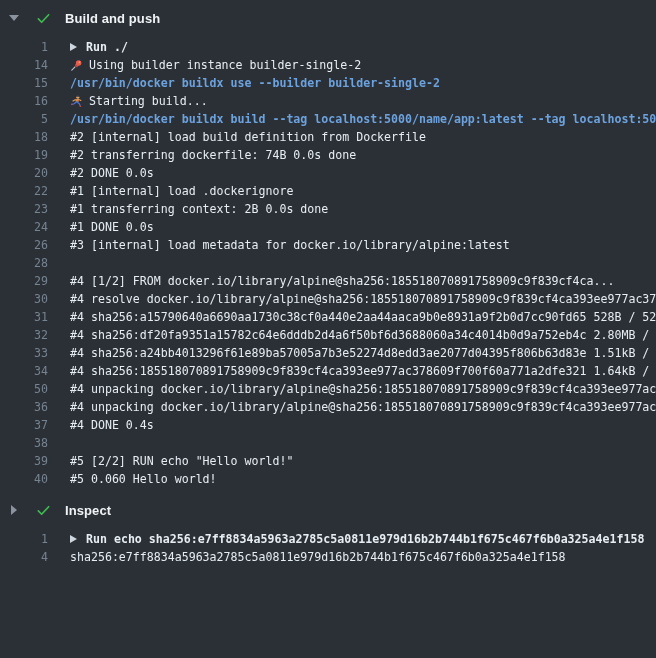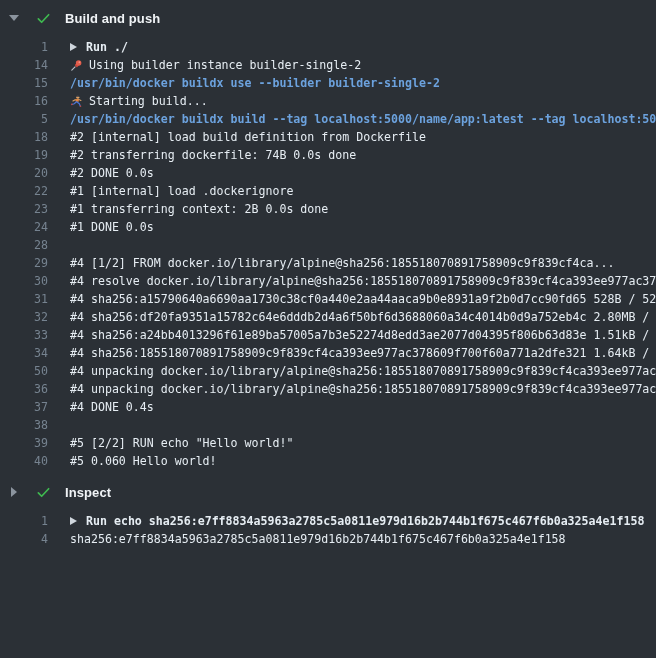--- a/index.html
+++ b/index.html
@@ -105,20 +105,24 @@
         </div>
         <div class="log-line">
           <span class="ln">23</span>
           <span class="lc info">#1 transferring context: 2B 0.0s done</span>
         </div>
         <div class="log-line">
           <span class="ln">24</span>
           <span class="lc info">#1 DONE 0.0s</span>
         </div>
         <div class="log-line">
+          <span class="ln">26</span>
+          <span class="lc info">#3 [internal] load metadata for docker.io/library/alpine:latest</span>
+        </div>
+        <div class="log-line">
           <span class="ln">28</span>
           <span class="lc info"></span>
         </div>
         <div class="log-line">
           <span class="ln">29</span>
           <span class="lc info">#4 [1/2] FROM docker.io/library/alpine@sha256:185518070891758909c9f839cf4ca...</span>
         </div>
         <div class="log-line">
           <span class="ln">30</span>
           <span class="lc info">#4 resolve docker.io/library/alpine@sha256:185518070891758909c9f839cf4ca393ee977ac378609f700f60a771a2dfe321 done</span>

